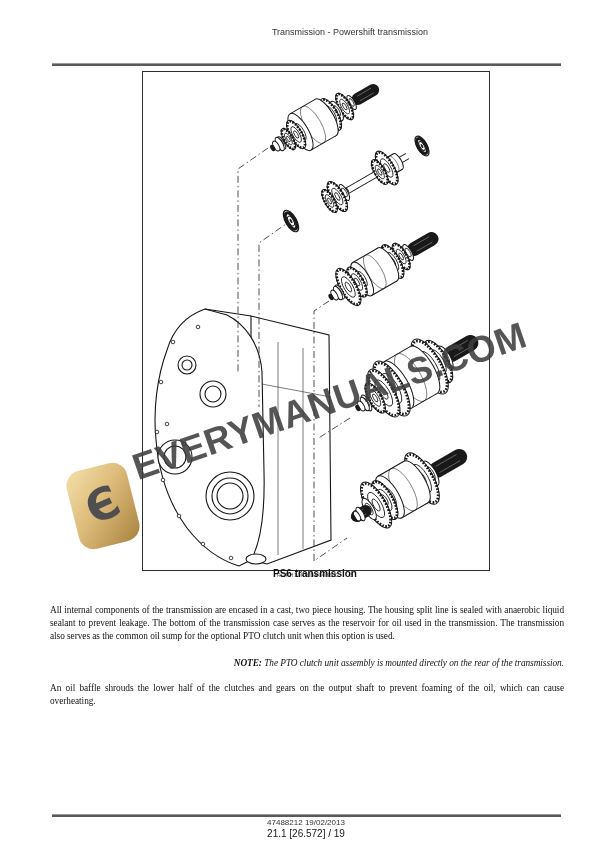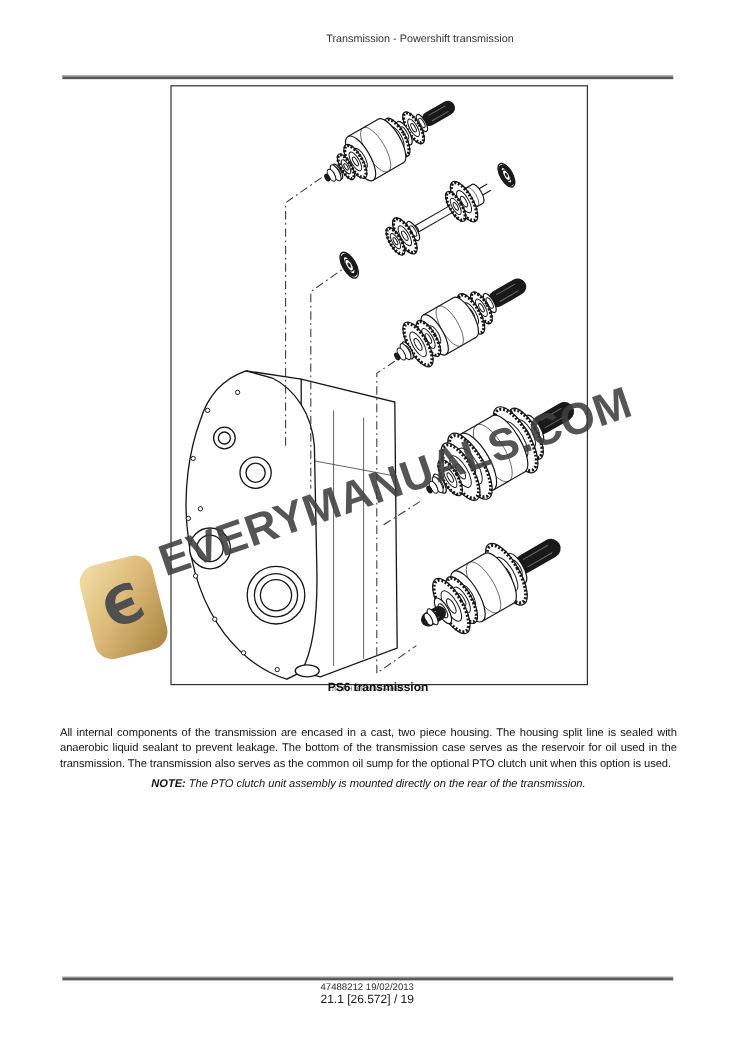--- a/index.html
+++ b/index.html
@@ -33,22 +33,22 @@
   }
   .fig-ref .num{margin-left:12px;}
   .fig-caption{
     position:absolute;left:142px;top:568px;width:346px;
     text-align:center;font-size:10px;font-weight:bold;color:#111;
   }
   .body-text{
     position:absolute;left:50px;top:604px;width:514px;
     font-size:9.3px;line-height:13px;letter-spacing:-.05px;
   }
-  .body-text p{margin:0;text-align:justify;}
-  .body-text p.note{margin-top:4px;text-align:center;font-style:italic;}
+  .body-text p{margin:0;text-align:justify;font-family:Liberation Serif, serif;}
+  .body-text p.note{margin-top:14px;text-align:right;font-style:italic;}
   .body-text p.note .note-label{font-weight:bold;}
   .body-text p.para2{margin-top:12px;}
   .ftr-doc{
     position:absolute;top:818px;left:0;width:612px;
     text-align:center;font-size:8px;color:#333;
   }
   .ftr-page{
     position:absolute;top:828px;left:0;width:612px;
     text-align:center;font-size:10px;color:#1a1a1a;
   }
@@ -310,19 +310,20 @@
   <div class="wm-text">EVERYMANUALS.COM</div>
 
   <div class="fig-ref">
     <span>RCPH10FWD474HBC</span><span class="num">3</span>
   </div>
   <div class="fig-caption">PS6 transmission</div>
 
   <div class="body-text">
     <p>All internal components of the transmission are encased in a cast, two piece housing. The housing split line is sealed with anaerobic liquid sealant to prevent leakage. The bottom of the transmission case serves as the reservoir for oil used in the transmission. The transmission also serves as the common oil sump for the optional PTO clutch unit when this option is used.</p>
     <p class="note"><span class="note-label">NOTE:</span><span> The PTO clutch unit assembly is mounted directly on the rear of the transmission.</span></p>
+    <p class="para2">An oil baffle shrouds the lower half of the clutches and gears on the output shaft to prevent foaming of the oil, which can cause overheating.</p>
   </div>
 
   <div class="rule bottom"></div>
   <div class="ftr-doc">47488212 19/02/2013</div>
   <div class="ftr-page">21.1 [26.572] / 19</div>
 
 </div>
 
 </body></html>

